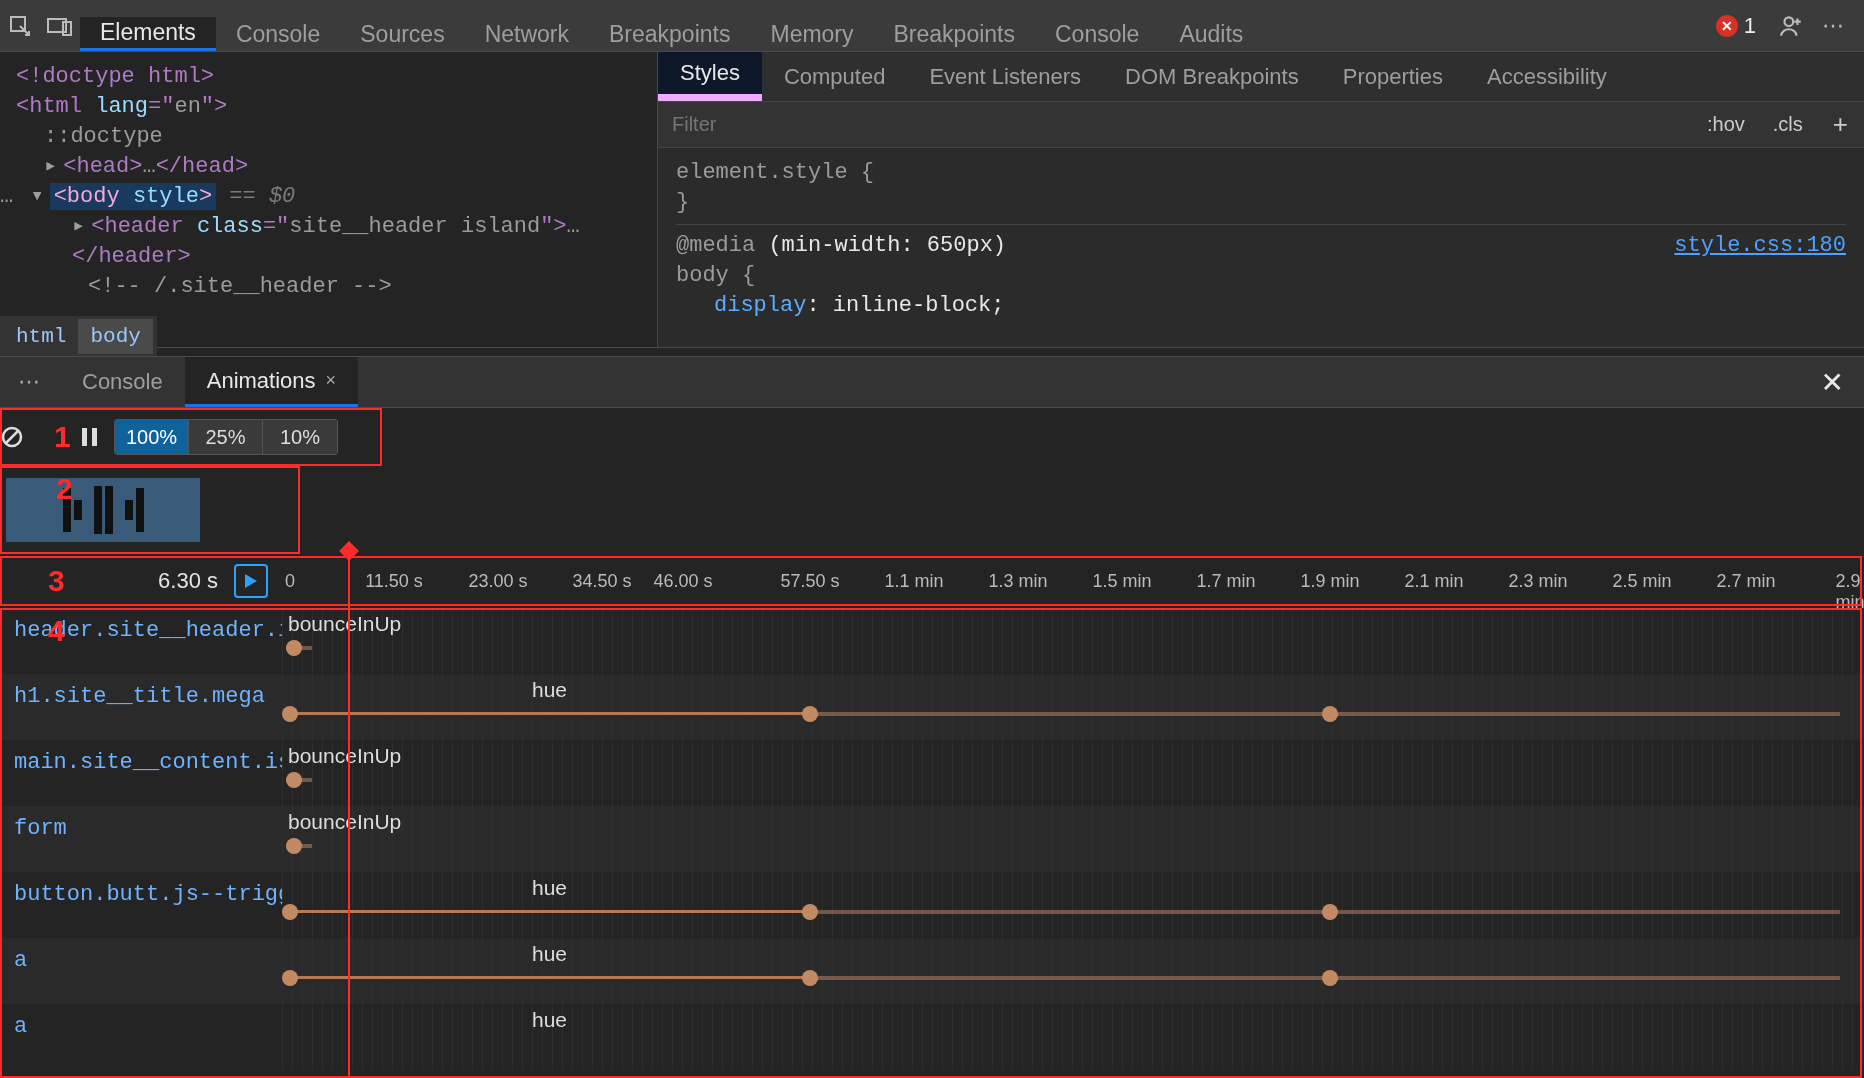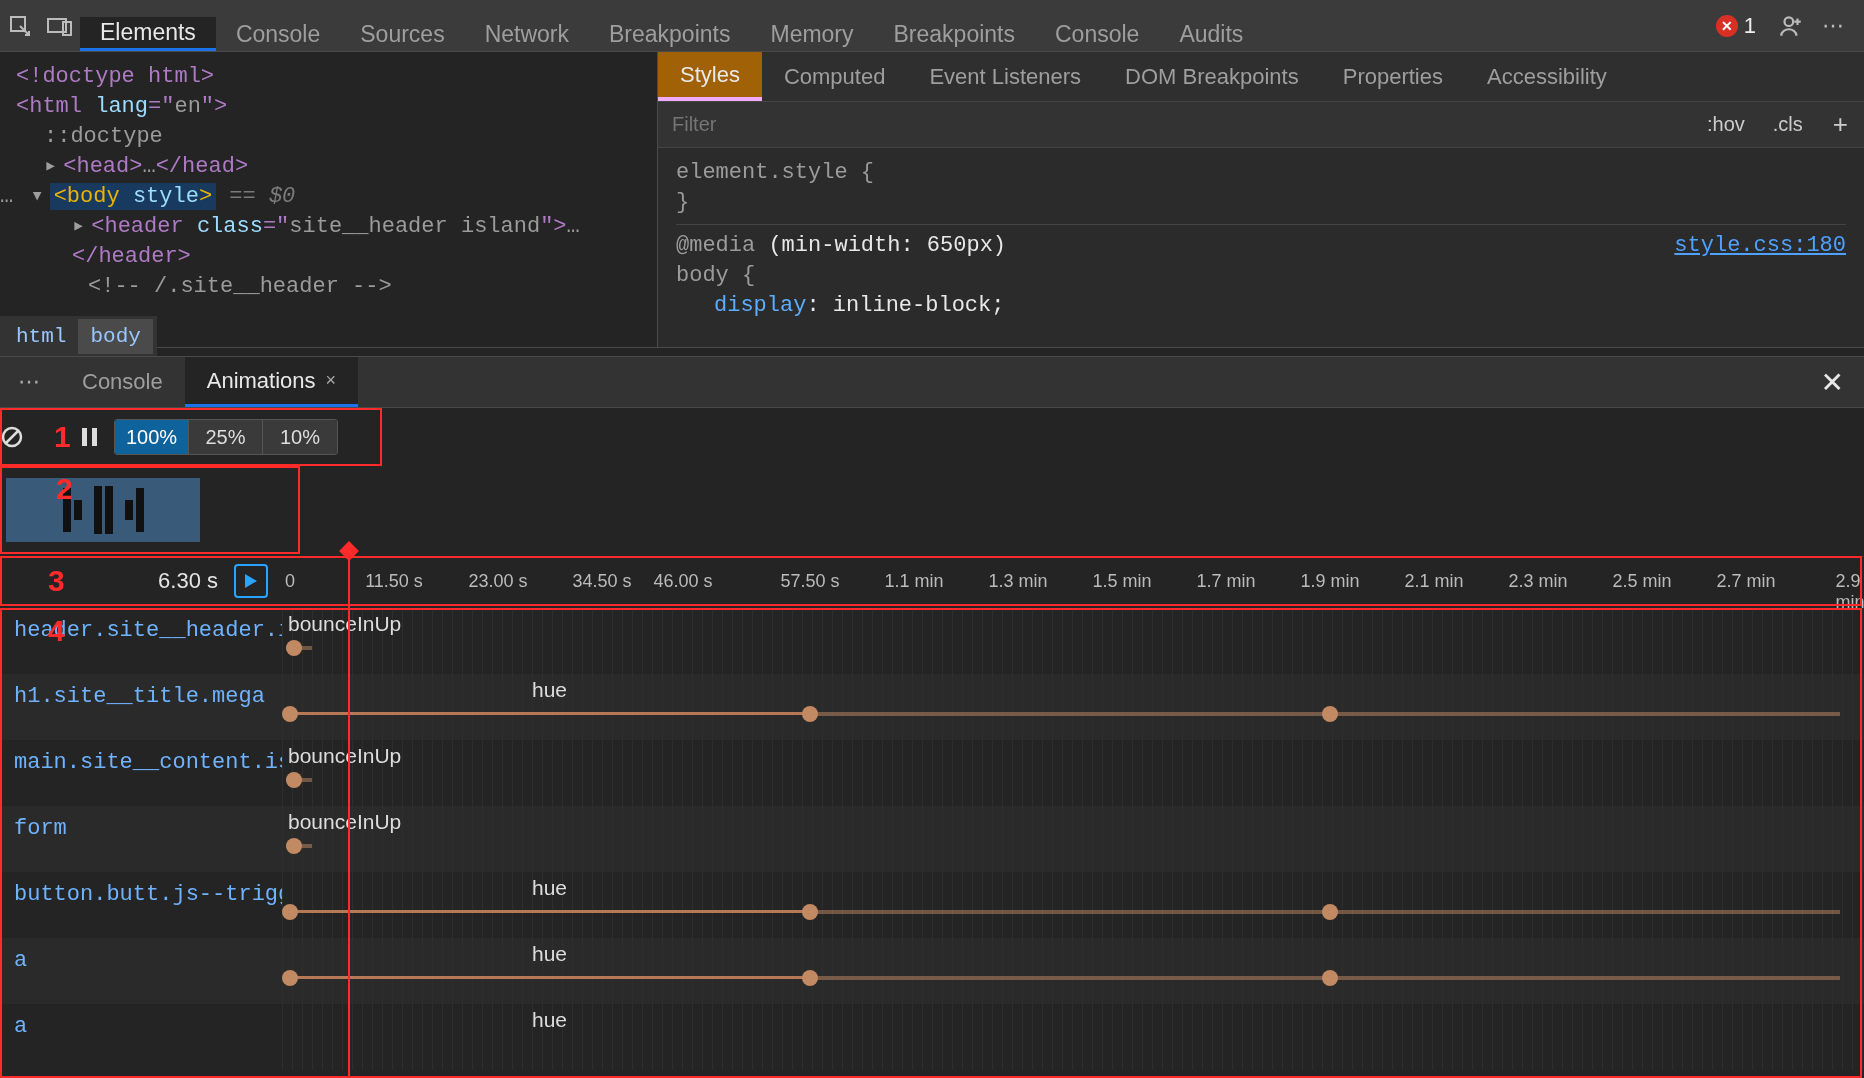--- a/index.html
+++ b/index.html
@@ -60,21 +60,21 @@
   width:658px;
   background:#242424;
   padding:10px 16px 0 16px;
   font-size:22px;
   line-height:30px;
   border-right:1px solid #4a4a4a;
 }
 .dom-pane .line { white-space:nowrap; }
 .ind1{padding-left:28px}.ind2{padding-left:56px}.ind3{padding-left:72px}
 .pu { color:#af7ac5; }
-.tg { color:#eab308;margin-top:48px; }
+.tg { color:#f9a8d4;margin-top:48px; }
 .at { color:#9cdcfe; }
 .gy { color:#9b9b9b; }
 .hl { background:#173a5e; padding:1px 4px; }
 .dimeq { color:#7a7a7a; font-style:italic; }
 .tri::before { content:"▸"; color:#9e9e9e; margin-right:6px; }
 .trid::before { content:"▾"; color:#9e9e9e; margin-right:6px; }
 
 .breadcrumb {
   position:absolute;
   top:316px; left:0;
@@ -92,21 +92,21 @@
   flex:1;
   background:#2b2b2b;
   display:flex; flex-direction:column;
 }
 .styles-tabs {
   height:50px; display:flex; align-items:center;
   background:#2f2f2f;
   border-bottom:1px solid #444;
 }
 .stab { padding:0 22px; color:#9e9e9e; height:100%; display:flex; align-items:center; font-size:22px;}
-.stab.active { color:#e8e8e8; background:#a16207; border-bottom:4px solid #f0abfc;}
+.stab.active { color:#e8e8e8; background:#0f172a; border-bottom:7px solid #f0abfc;}
 .filter-row {
   height:46px; display:flex; align-items:center;
   background:#333;
   border-bottom:1px solid #444;
 }
 .filter-row input {
   flex:1; background:transparent; border:none; outline:none;
   color:#ec4899; font-size:20px; padding:8px 14px;
 }
 .filter-row .pill { padding:0 14px; color:#ccc; font-size:20px; }

